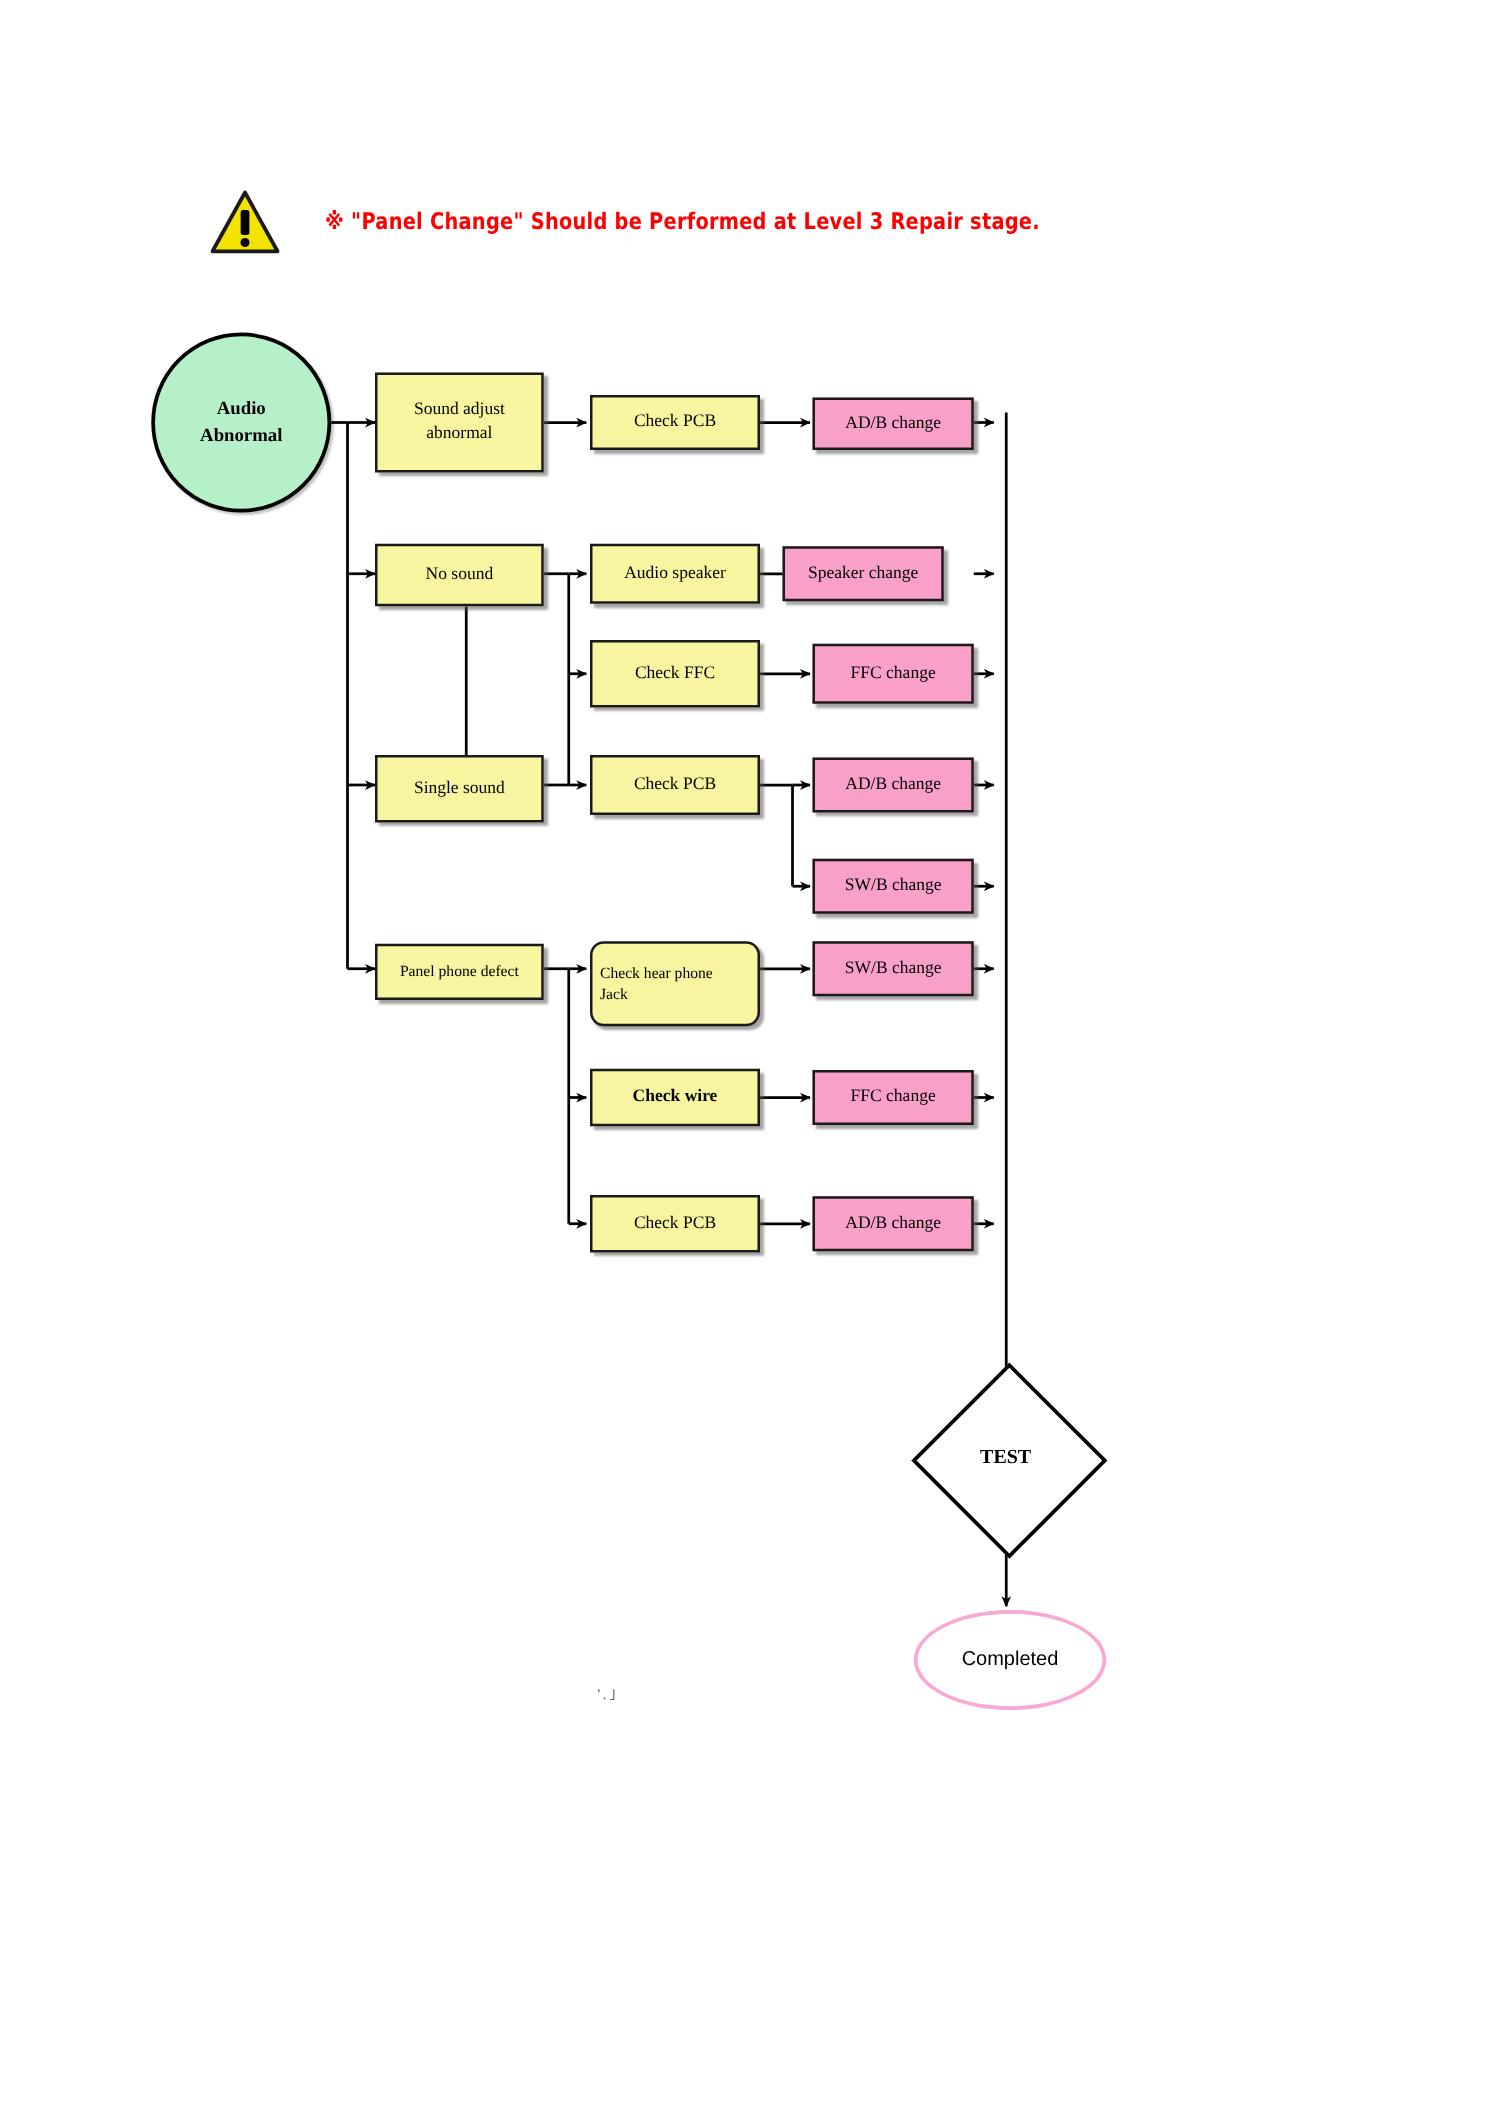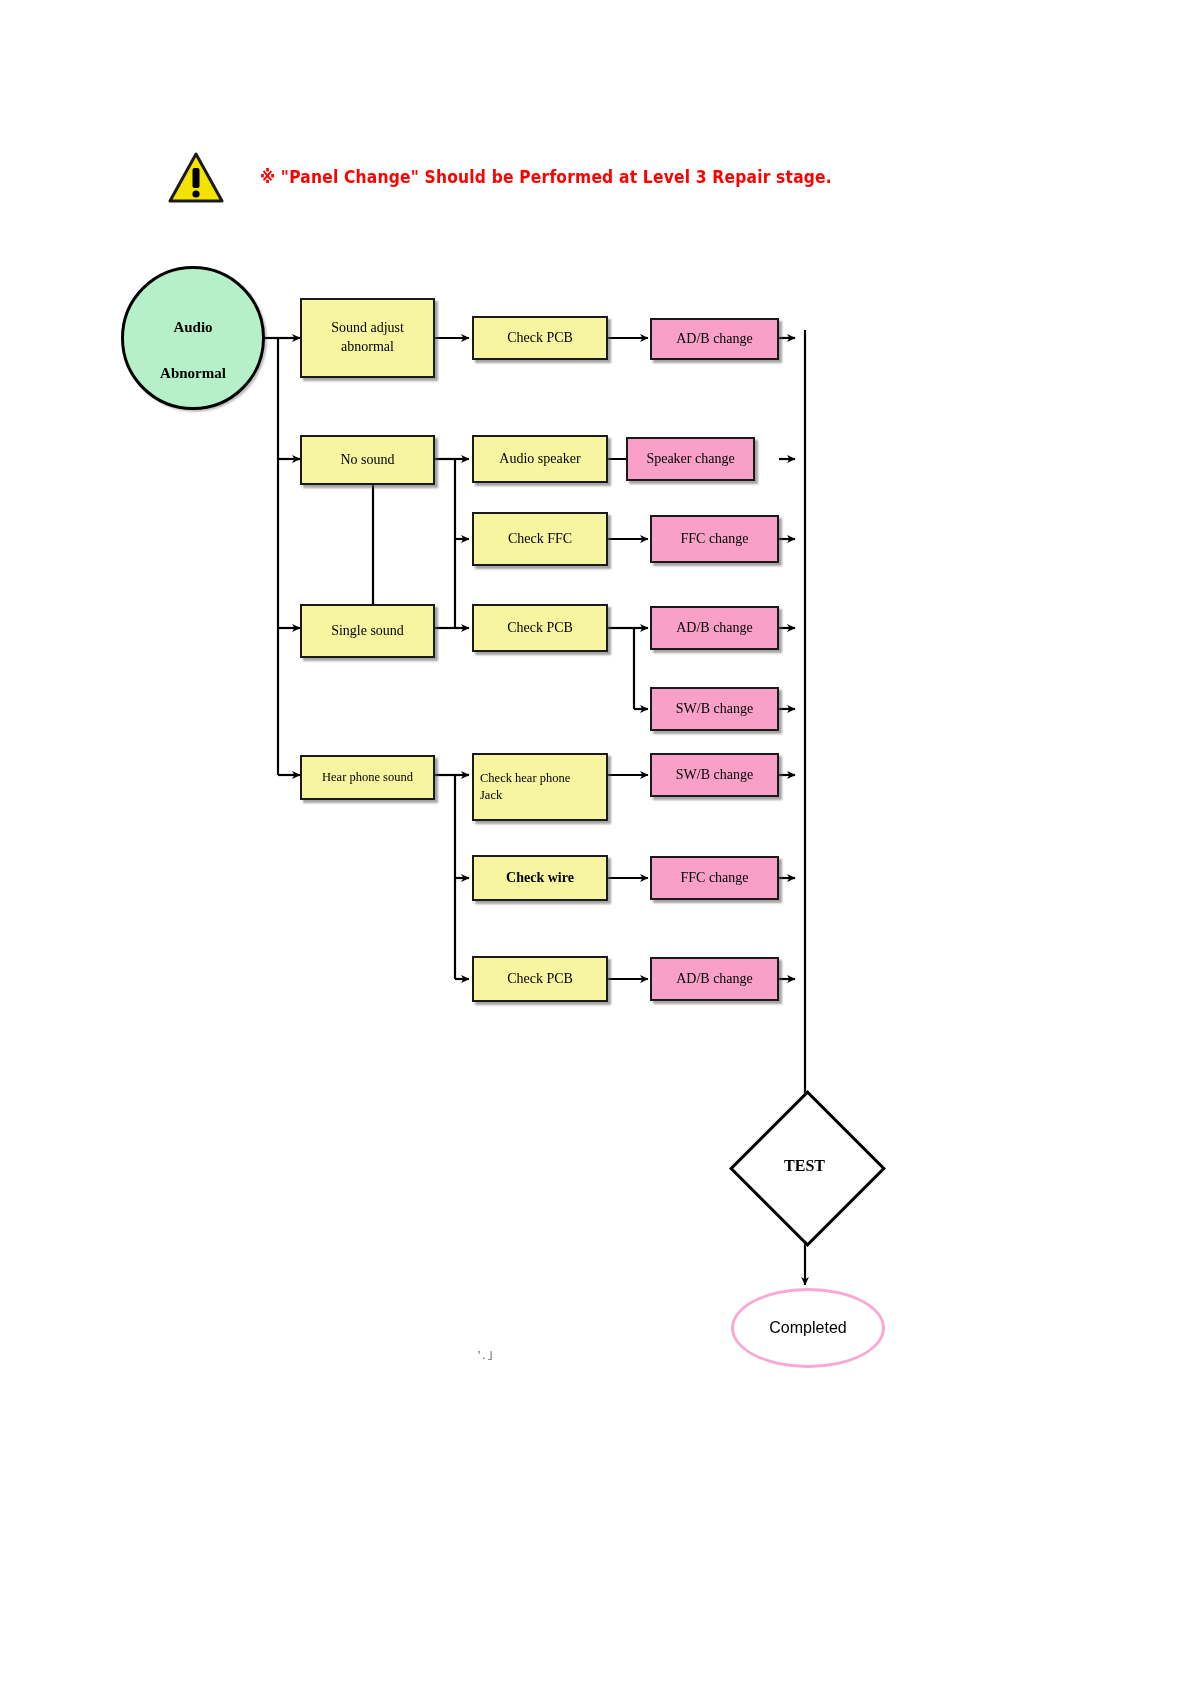--- a/index.html
+++ b/index.html
@@ -30,21 +30,21 @@
 
   
   .node{position:absolute;box-sizing:border-box;display:flex;align-items:center;justify-content:center;text-align:center;}
 
   .start-circle{
     width:144px;height:144px;border-radius:50%;
     background:#b6f0c8;border:3px solid #000;
     font-weight:bold;font-size:15px;line-height:1.5;
     box-shadow:2px 2px 2px rgba(0,0,0,.25);
   }
-  .start-circle span{display:block;margin-top:24px;}
+  .start-circle span{display:block;}
 
   .box{
     border:2px solid #1a1a1a;
     box-shadow:3px 3px 2px rgba(90,90,90,.55);
     font-size:14px;line-height:1.35;
     padding:2px 4px;
   }
   .box.symptom,.box.check{background:#f7f5a0;}
   .box.action{background:#f9a0c8;}
   .box.align-left{justify-content:flex-start;text-align:left;padding-left:6px;}
@@ -168,40 +168,40 @@
 
   <div class="node box symptom" style="left:300px;top:435px;width:135px;height:50px;">
     <span>No sound</span>
   </div>
 
   <div class="node box symptom" style="left:300px;top:604px;width:135px;height:54px;">
     <span>Single sound</span>
   </div>
 
   <div class="node box symptom" style="left:300px;top:755px;width:135px;height:45px;font-size:12.5px;">
-    <span>Hear phone sound</span>
+    <span>Panel phone defect</span>
   </div>
 
   <div class="node box check" style="left:472px;top:316px;width:136px;height:44px;">
     <span>Check PCB</span>
   </div>
 
   <div class="node box check" style="left:472px;top:435px;width:136px;height:48px;">
     <span>Audio speaker</span>
   </div>
 
   <div class="node box check" style="left:472px;top:512px;width:136px;height:54px;">
     <span>Check FFC</span>
   </div>
 
   <div class="node box check" style="left:472px;top:604px;width:136px;height:48px;">
     <span>Check PCB</span>
   </div>
 
-  <div class="node box check align-left" style="left:472px;top:753px;width:136px;height:68px;font-size:12.5px;">
+  <div class="node box check align-left" style="left:472px;top:753px;width:136px;height:68px;font-size:12.5px;border-radius:11px;">
     <div>
       <div>Check  hear  phone</div>
       <div>Jack</div>
     </div>
   </div>
 
   <div class="node box check" style="left:472px;top:855px;width:136px;height:46px;font-weight:bold;">
     <span>Check wire</span>
   </div>
 

